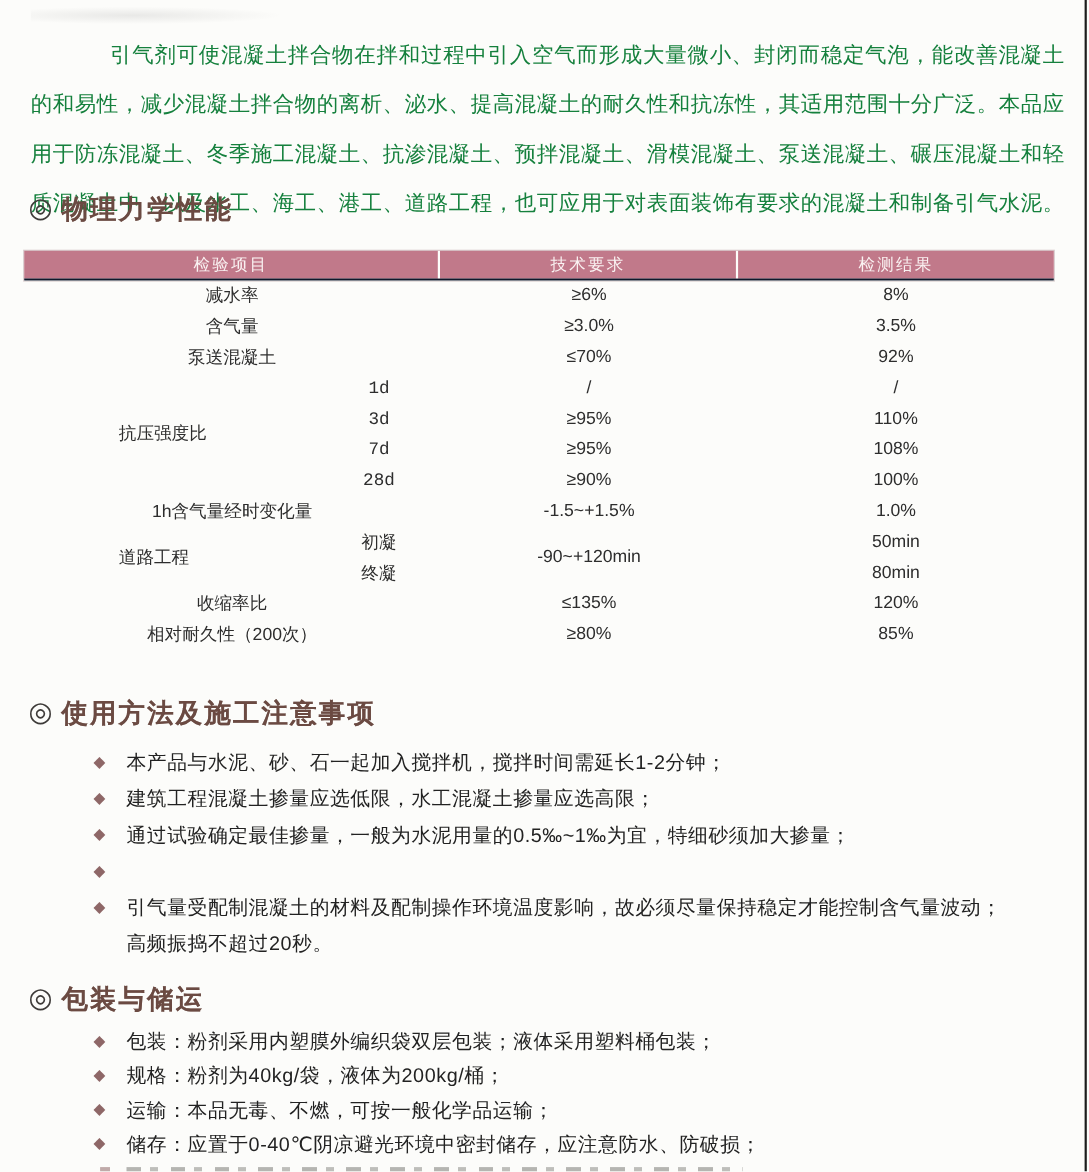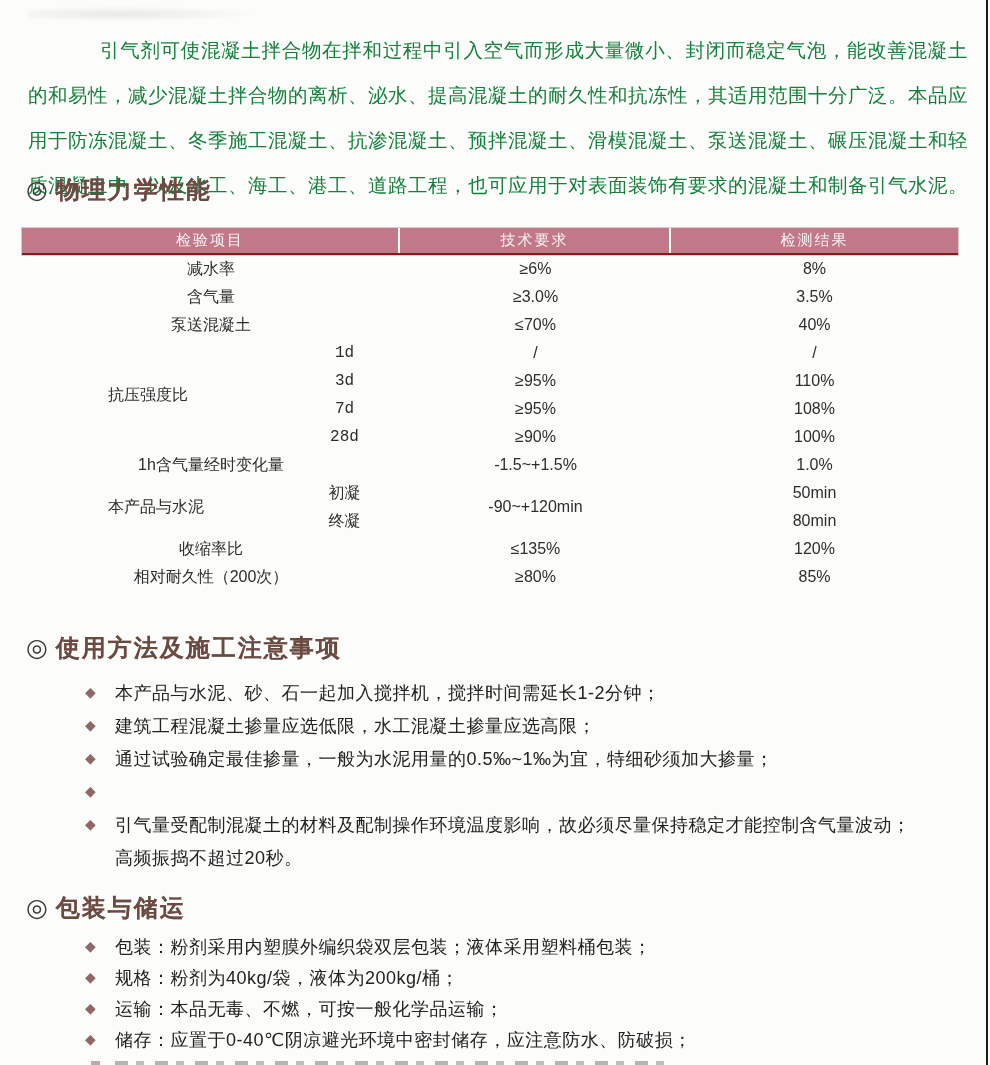--- a/index.html
+++ b/index.html
@@ -25,21 +25,21 @@
   .sec-head{display:flex;align-items:center;gap:8px;}
   .sec-head .marker{font-size:25px;color:#3d3a38;line-height:1;transform:translateY(-1px);}
   .sec-head .htxt{font-size:24px;font-weight:700;color:#6b4a42;letter-spacing:2px;
     text-shadow:0 0 .6px rgba(80,50,40,.55);}
   .h-physical{top:174px;left:26px;}
   .h-usage{top:632px;left:26px;}
   .h-packaging{top:892px;left:26px;}
 
   
   .ptable{top:228px;left:22px;width:936px;font-size:16px;color:#2d2d2d;}
-  .thead{display:flex;height:25px;border-bottom:2px solid #7f1d1d;
+  .thead{display:flex;height:25px;border-bottom:2px solid #0f172a;
     box-shadow:0 0 0 1px rgba(110,60,70,.25);}
   .th{background:#c1798a;color:#faf2f2;font-size:15px;letter-spacing:2px;
     display:flex;align-items:center;justify-content:center;box-sizing:border-box;}
   .th.c1{width:378px;border-right:2px solid #fdfdfb;}
   .th.c2{width:271px;border-right:2px solid #fdfdfb;}
   .th.c3{width:287px;}
   .tbody{padding-top:0;text-align:right;}
   .trow{display:flex;height:28px;align-items:center;}
   .td{display:flex;align-items:center;justify-content:center;box-sizing:border-box;}
   .td.c1{width:378px;}
@@ -102,21 +102,21 @@
       <div class="td c3">8%</div>
     </div>
     <div class="trow">
       <div class="td c1">含气量</div>
       <div class="td c2">≥3.0%</div>
       <div class="td c3">3.5%</div>
     </div>
     <div class="trow">
       <div class="td c1">泵送混凝土</div>
       <div class="td c2">≤70%</div>
-      <div class="td c3">40%</div>
+      <div class="td c3">92%</div>
     </div>
 
     <div class="tgroup" style="height:112px">
       <div class="g-c1">
         <div class="g-label">抗压强度比</div>
         <div class="g-subs">
           <div class="sub">1d</div>
           <div class="sub">3d</div>
           <div class="sub">7d</div>
           <div class="sub">28d</div>
@@ -137,21 +137,21 @@
     </div>
 
     <div class="trow">
       <div class="td c1">1h含气量经时变化量</div>
       <div class="td c2">-1.5~+1.5%</div>
       <div class="td c3">1.0%</div>
     </div>
 
     <div class="tgroup" style="height:56px">
       <div class="g-c1">
-        <div class="g-label">本产品与水泥</div>
+        <div class="g-label">道路工程</div>
         <div class="g-subs">
           <div class="sub">初凝</div>
           <div class="sub">终凝</div>
         </div>
       </div>
       <div class="g-col c2">
         <div class="span-cell">-90~+120min</div>
       </div>
       <div class="g-col c3">
         <div class="cell">50min</div>

